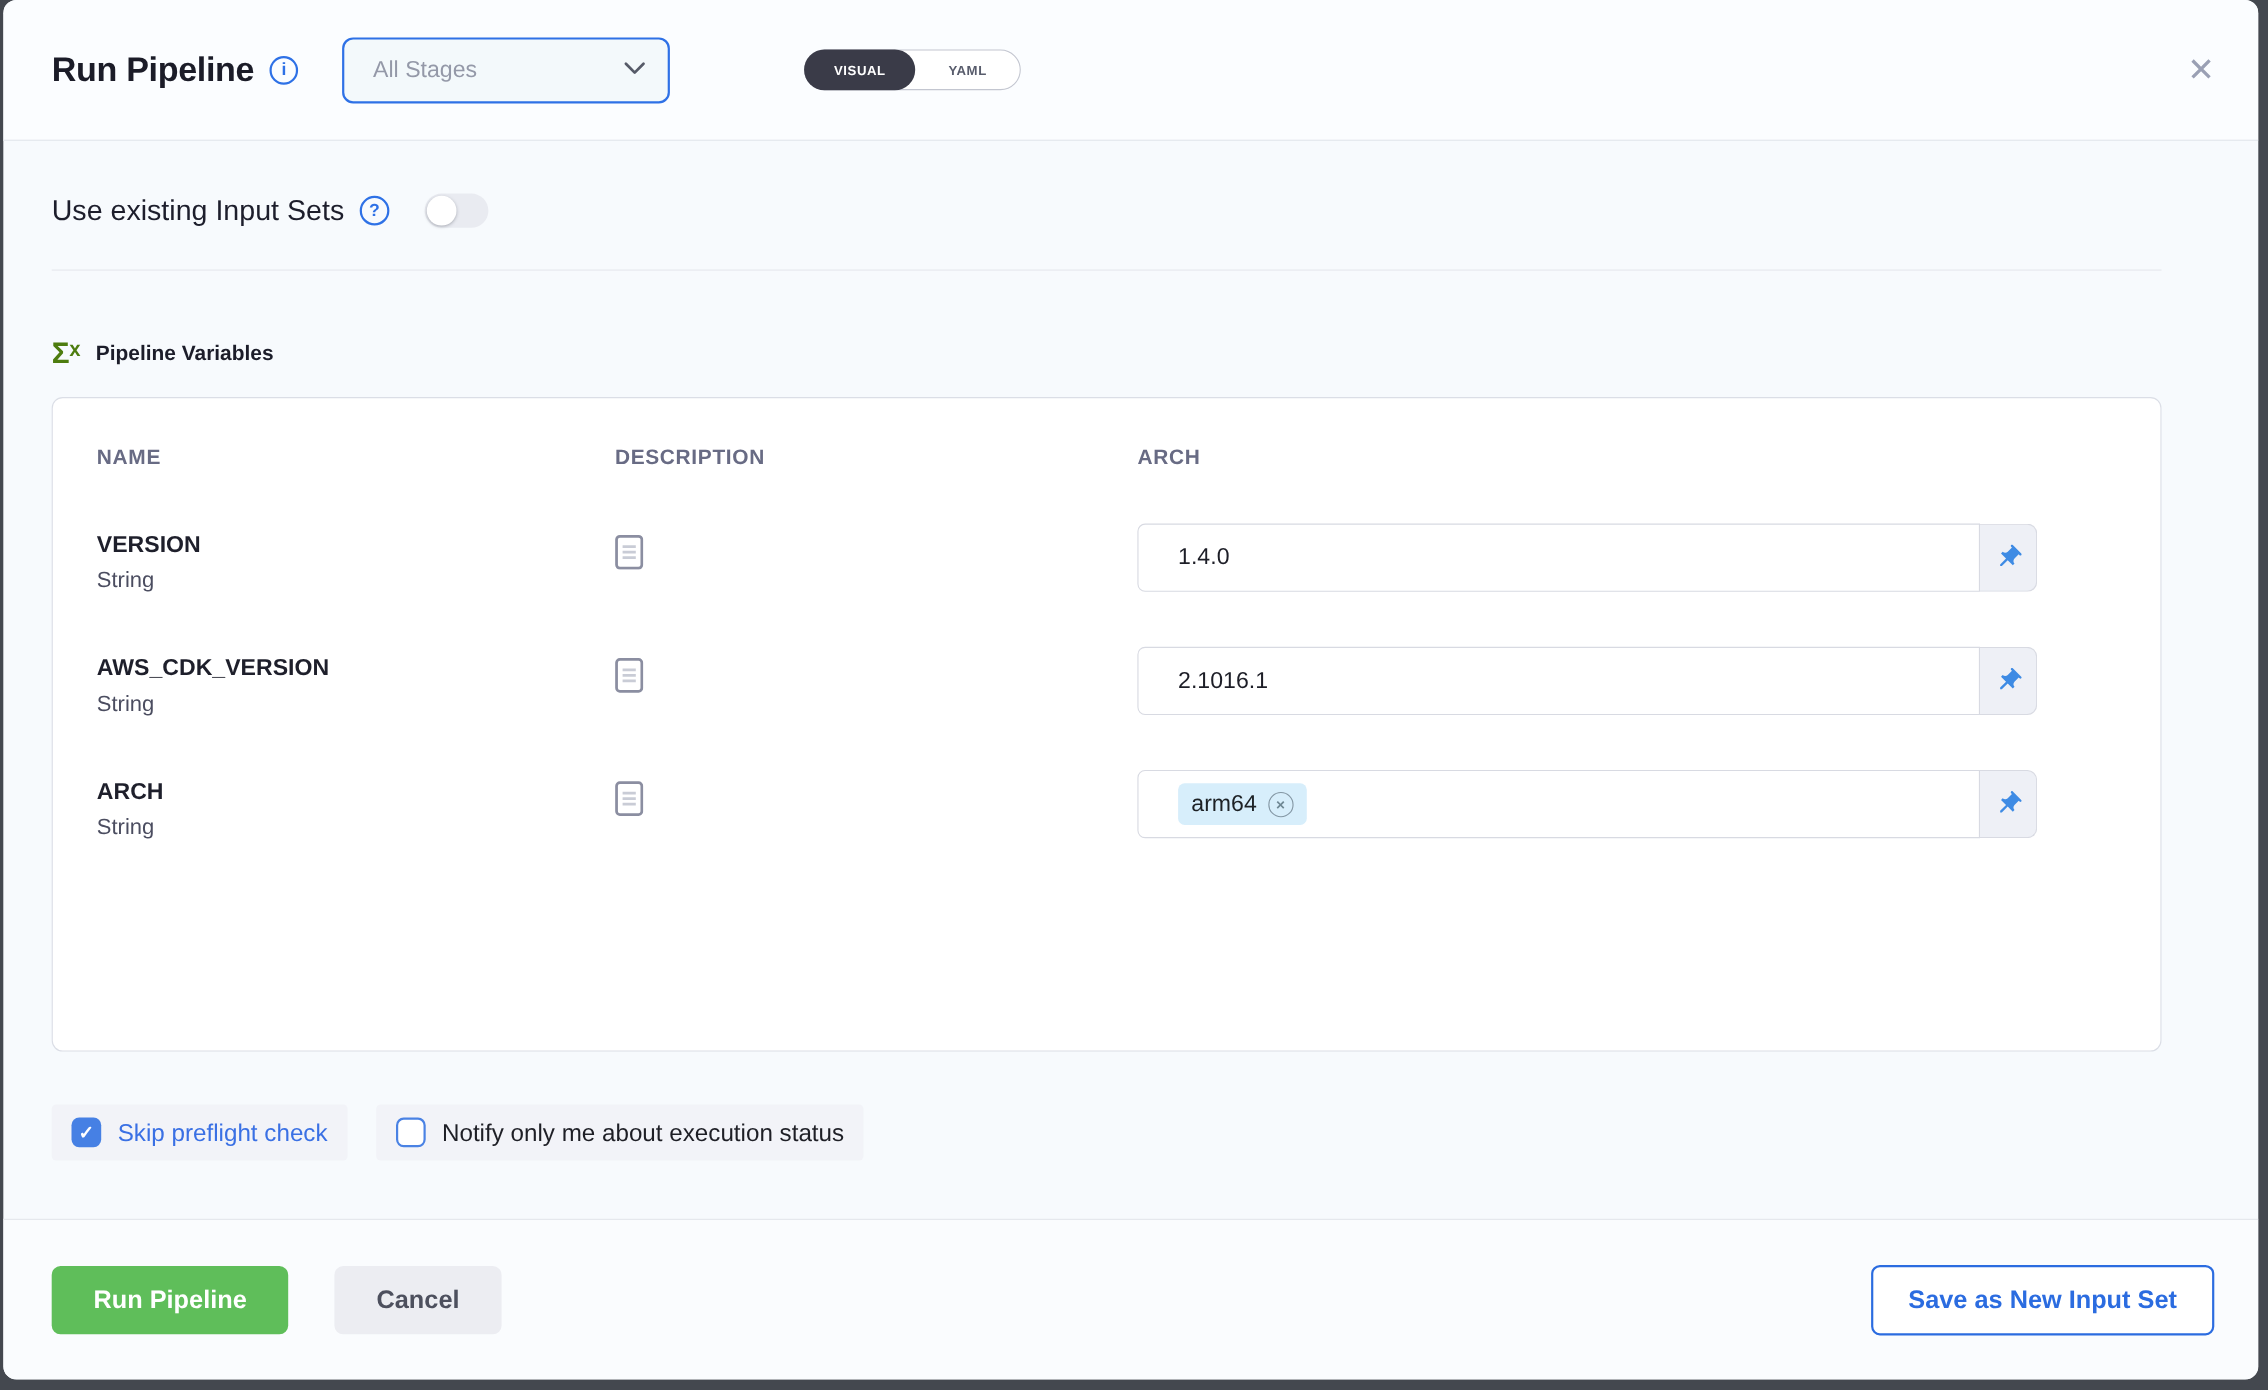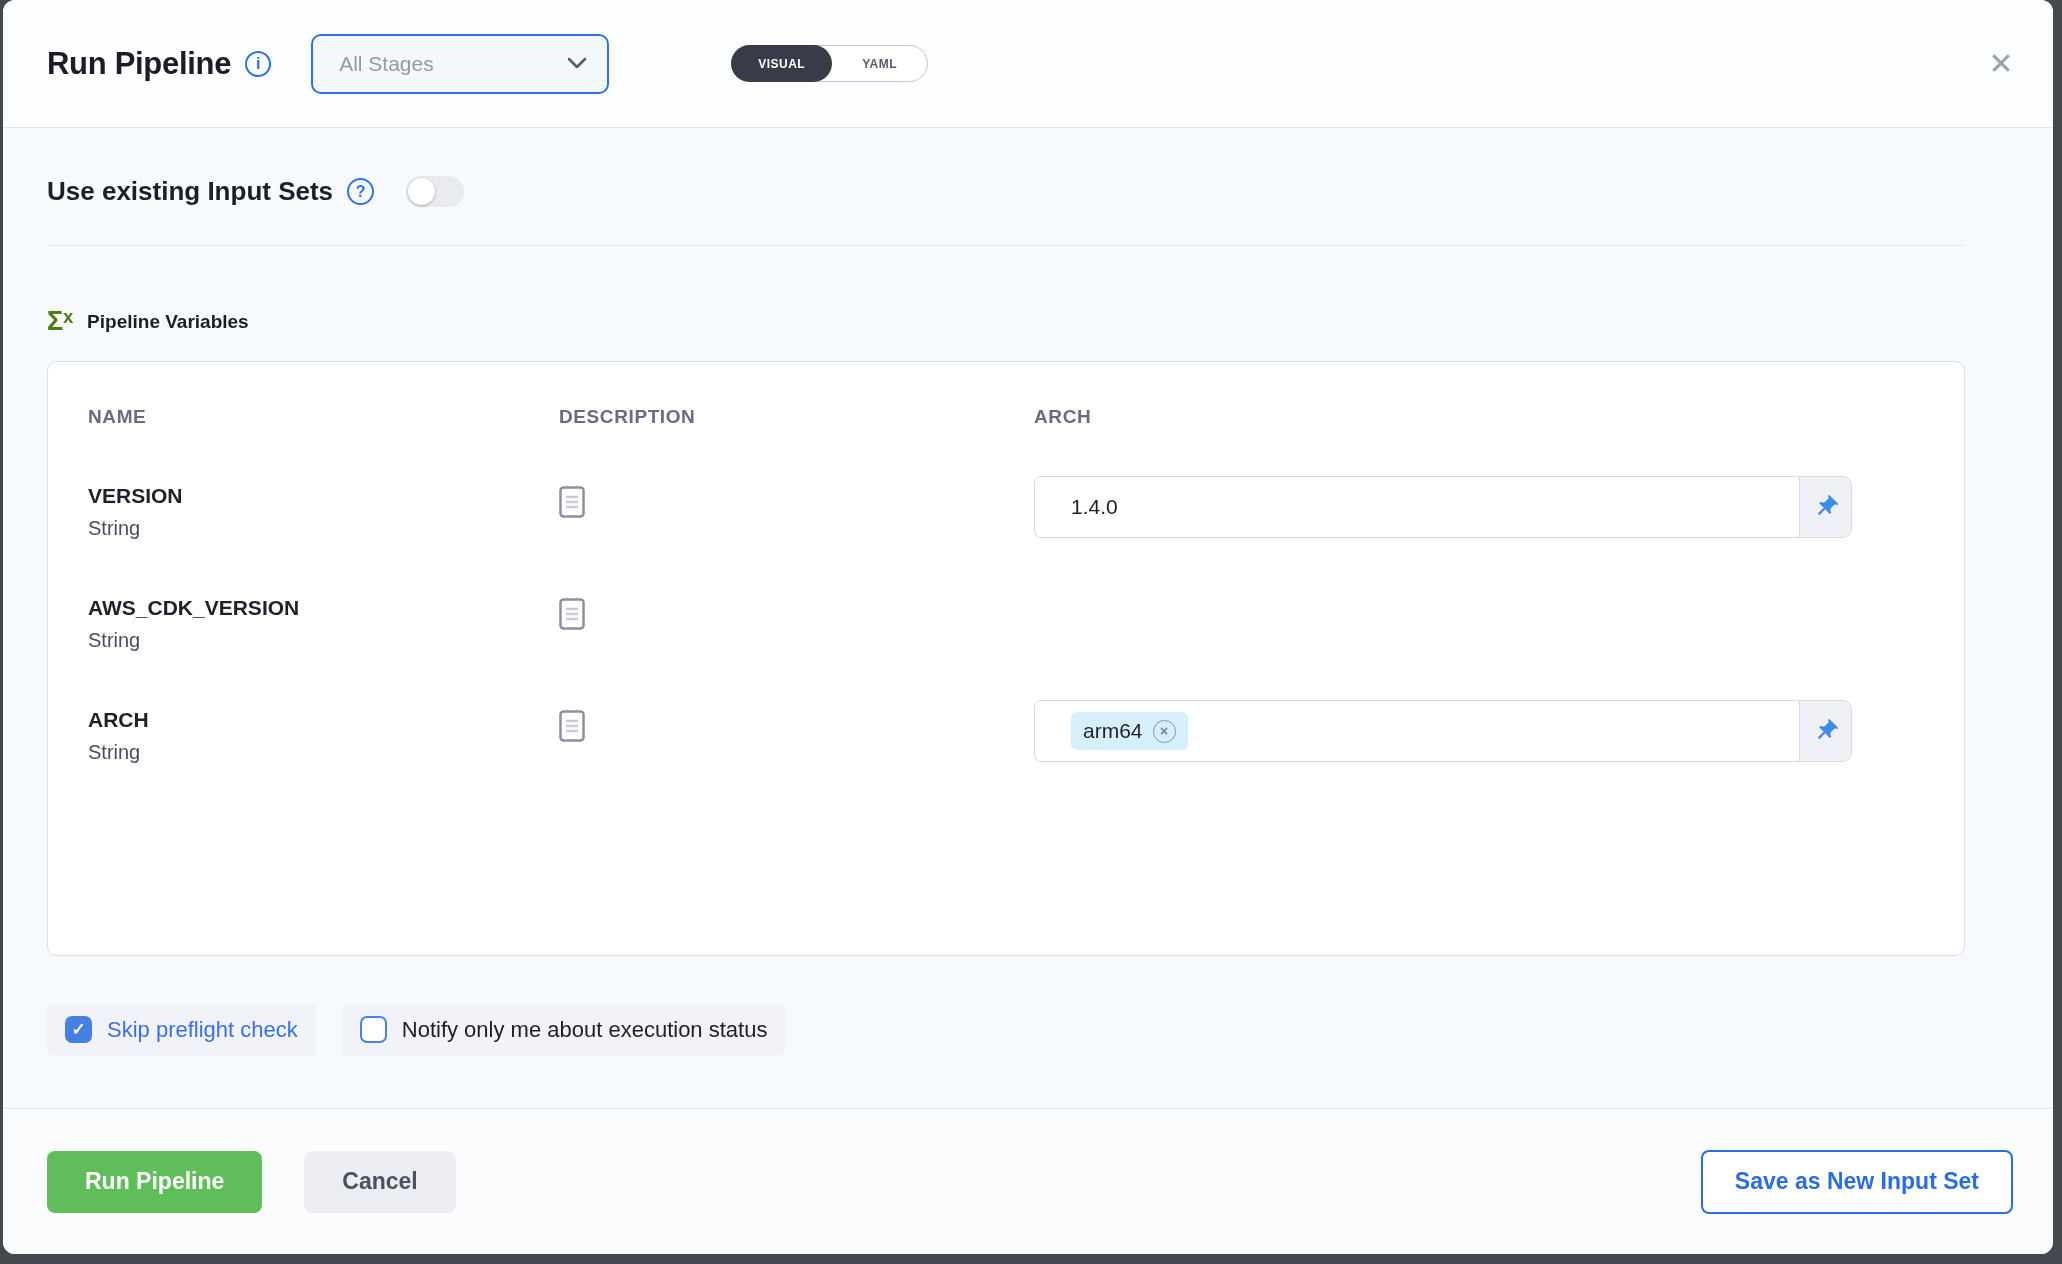--- a/index.html
+++ b/index.html
@@ -66,21 +66,21 @@
   .close-btn {
     margin-left:auto;
     font-size:30px; color:#9aa0b4; font-weight:400;
     width:44px; height:44px;
     display:flex; align-items:center; justify-content:center;
     cursor:pointer;
   }
   
   .body { flex:1; padding:0 88px 0 44px; overflow:hidden; }
   .inputsets-row { margin-top:48px; display:flex; align-items:center; }
-  .inputsets-label { font-size:26px; font-weight:700; color:#1d1e2c; }
+  .inputsets-label { font-size:26px; font-weight:400; color:#1d1e2c; }
   .help-icon {
     margin-left:14px;
     width:27px; height:27px; border:2.5px solid #2e71e6; border-radius:50%;
     color:#2e71e6; font-size:16px; font-weight:700;
     display:flex; align-items:center; justify-content:center;
   }
   .switch {
     margin-left:32px;
     width:58px; height:31px;
     background:#e9ebf1; border-radius:16px;
@@ -254,20 +254,30 @@
           <div class="var-name">AWS_CDK_VERSION</div>
           <div class="var-type">String</div>
         </div>
         <div class="desc-icon">
           <svg width="26" height="32" viewBox="0 0 26 32" fill="none">
             <rect x="1.5" y="1.5" width="23" height="29" rx="3" stroke="#8b8ea1" stroke-width="2.5" fill="#ffffff"></rect>
             <line x1="7" y1="11" x2="19" y2="11" stroke="#c9ccd6" stroke-width="2.5"></line>
             <line x1="7" y1="16" x2="19" y2="16" stroke="#c9ccd6" stroke-width="2.5"></line>
             <line x1="7" y1="21" x2="19" y2="21" stroke="#c9ccd6" stroke-width="2.5"></line>
           </svg>
+        </div>
+        <div>
+          <div class="input-group">
+            <input class="value-input" type="text" value="2.1016.1" style="">
+            <div class="pin-btn">
+              <svg width="26" height="26" viewBox="0 0 24 24">
+                <path transform="rotate(45 12 12)" fill="#3e8be4" d="M16,9V4h1c0.55,0,1-0.45,1-1s-0.45-1-1-1H7C6.45,2,6,2.45,6,3s0.45,1,1,1h1v5c0,1.66-1.34,3-3,3v2h5.97v7l1,1l1-1v-7H19v-2 C17.34,12,16,10.66,16,9z"></path>
+              </svg>
+            </div>
+          </div>
         </div>
       </div>
 
       <div class="var-grid var-row">
         <div>
           <div class="var-name">ARCH</div>
           <div class="var-type">String</div>
         </div>
         <div class="desc-icon">
           <svg width="26" height="32" viewBox="0 0 26 32" fill="none">

